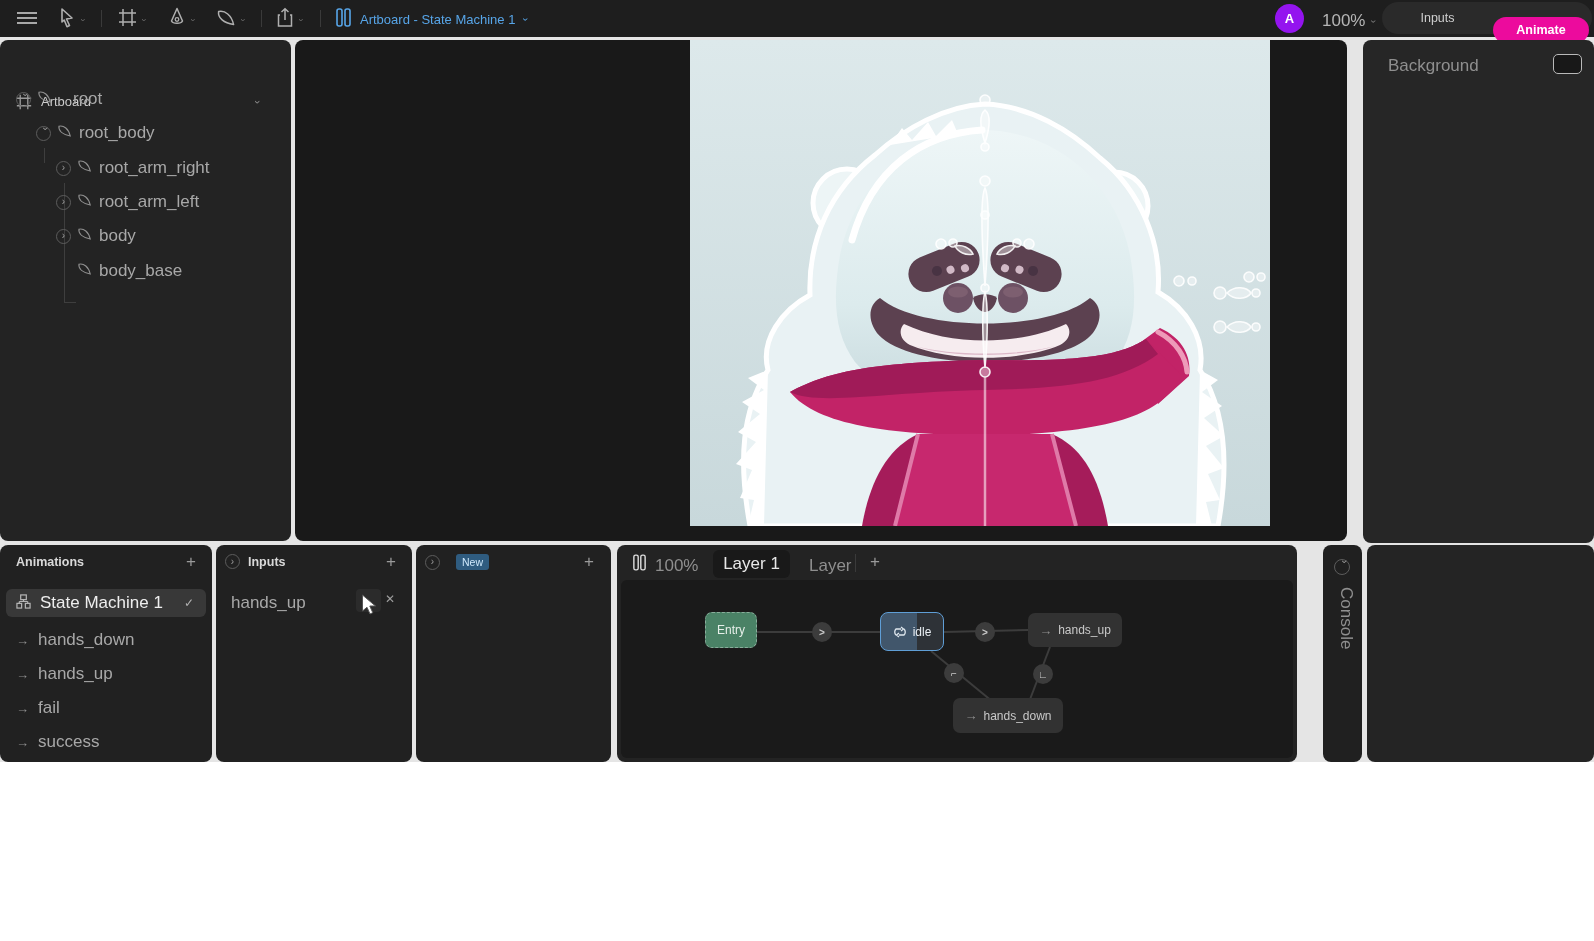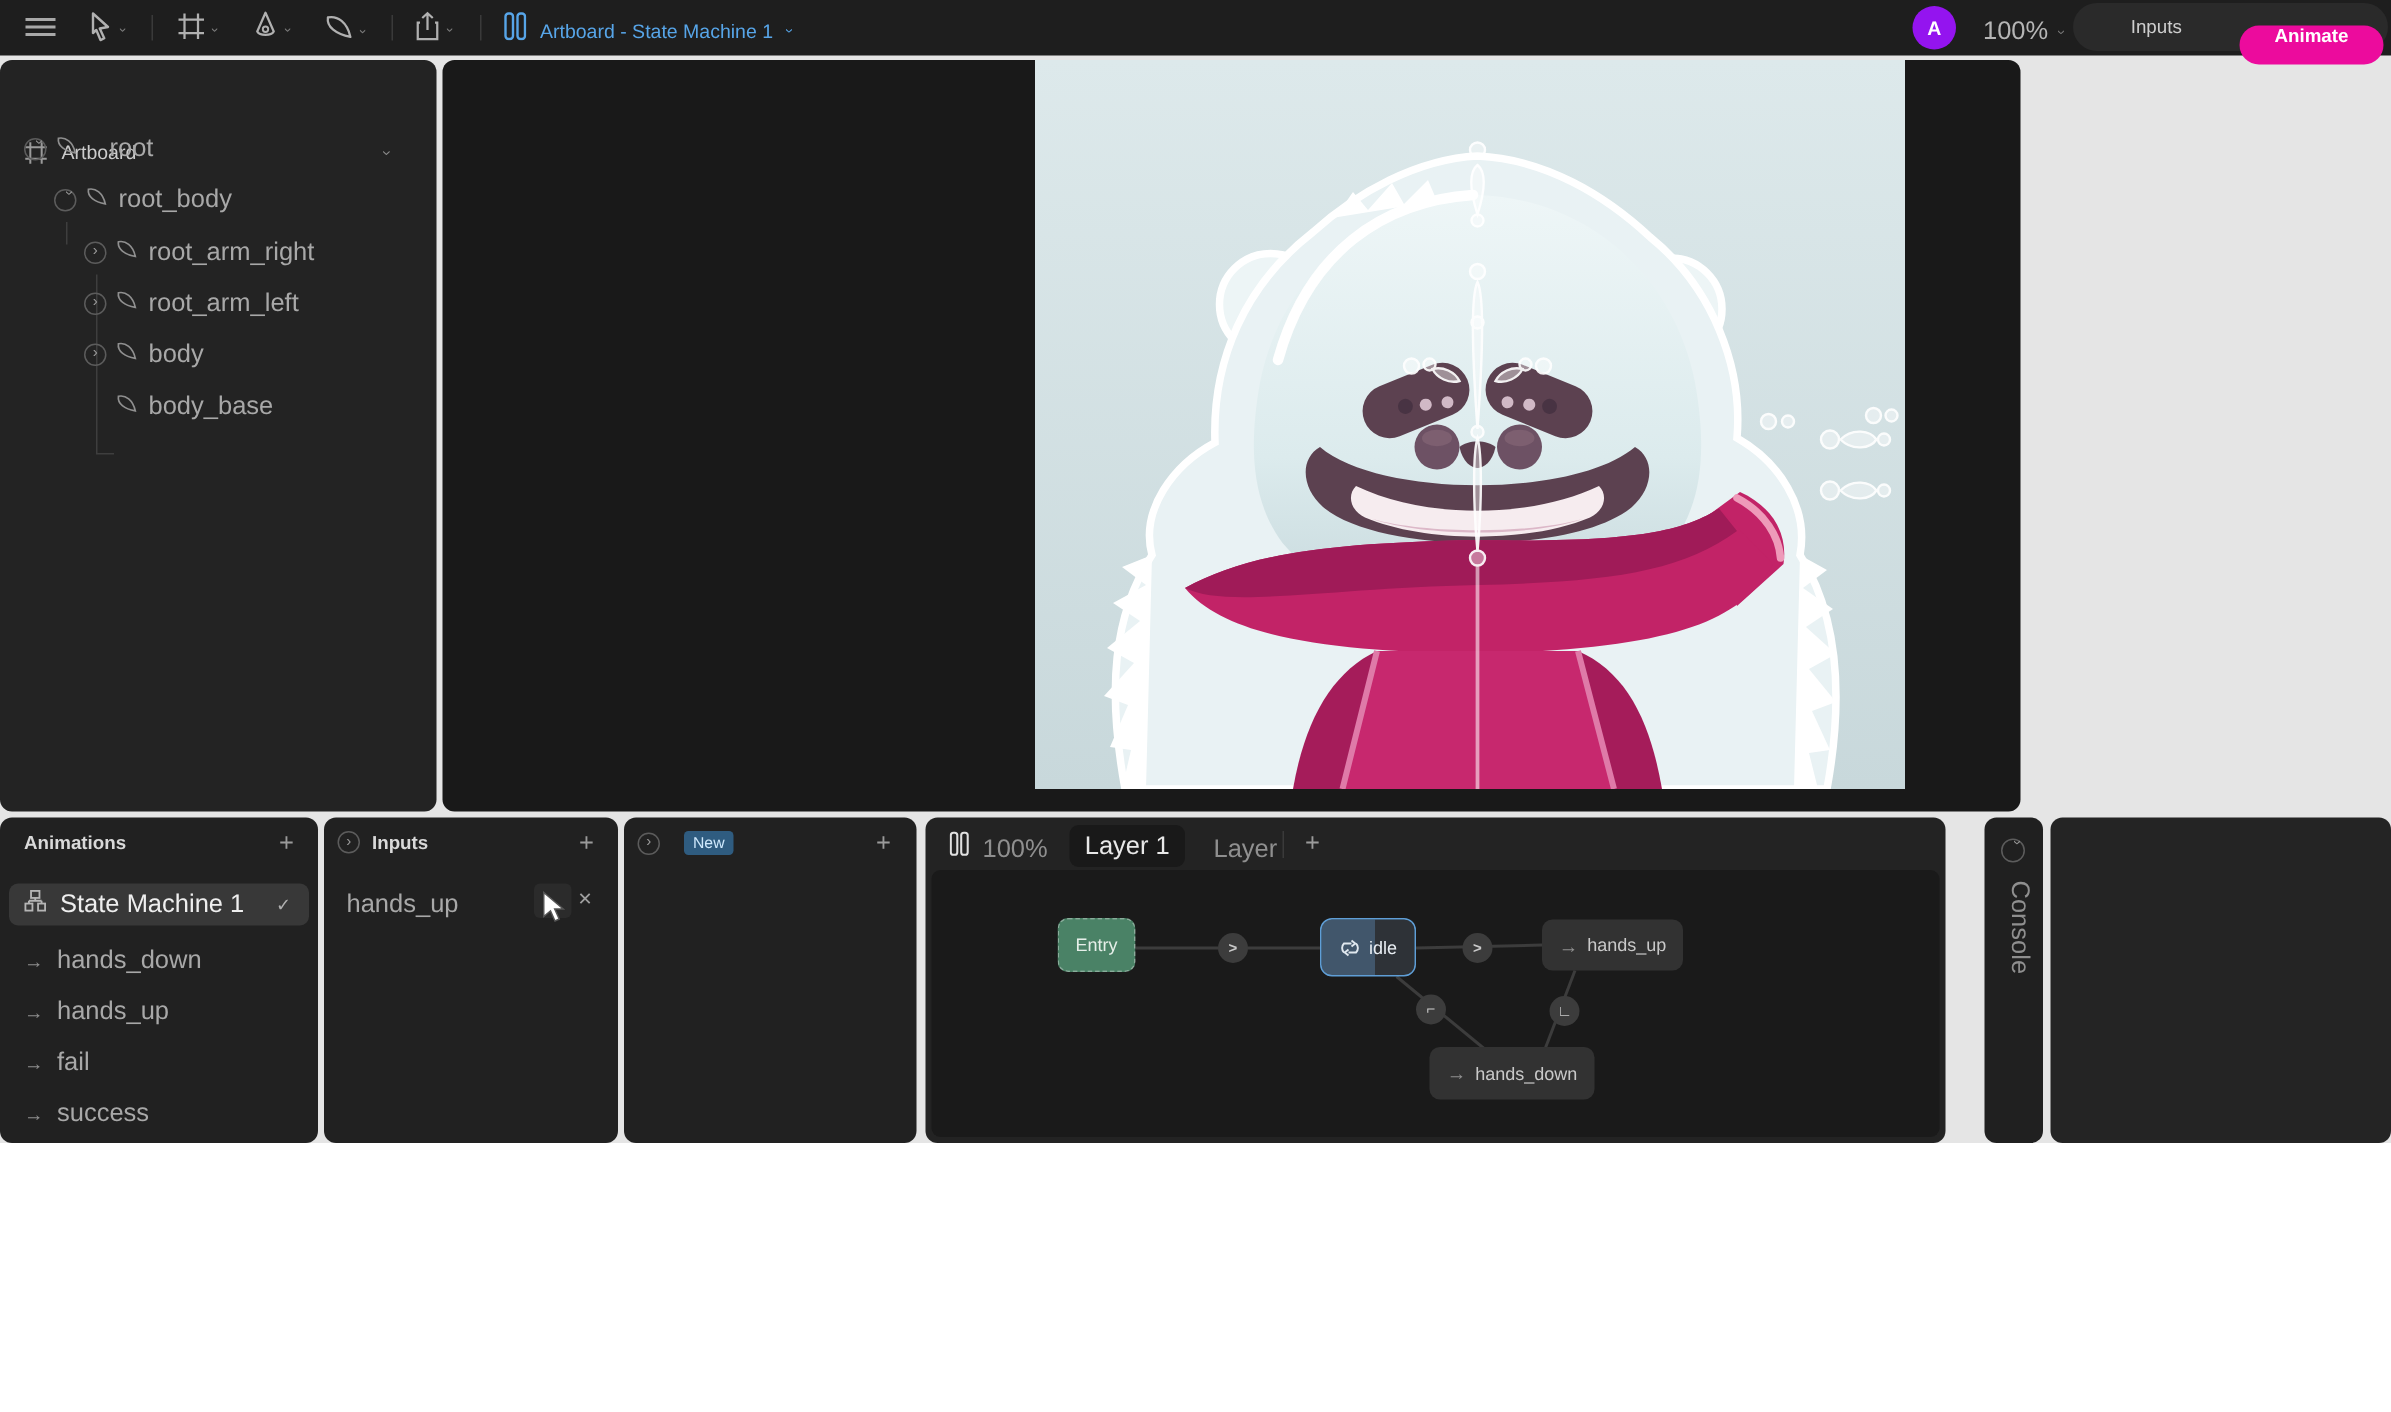--- a/index.html
+++ b/index.html
@@ -104,21 +104,21 @@
       <span>A</span>
     </div>
     <div class="abs" style="left:1322px;top:11px;display:flex;align-items:center;gap:7px;">
       <span class="txt" style="color:#b5b5b5;">100%</span>
       <span class="rot90" style="color:#7a7a7a;font-size:10px;">›</span>
     </div>
     <div class="abs" style="left:1382px;top:2px;width:210px;height:32px;background:#2a2a2a;border-radius:16px;display:flex;align-items:center;">
       <div style="flex:1;text-align:center;color:#cfcfcf;font-size:12.5px;">
         <span>Inputs</span>
       </div>
-      <div style="width:96px;height:26px;margin-right:3px;background:#ec0b9d;border-radius:13px;display:flex;align-items:flex-start;justify-content:center;color:#fff;font-size:12.5px;font-weight:bold;margin-top:24px;">
+      <div style="width:96px;height:26px;margin-right:3px;background:#ec0b9d;border-radius:13px;display:flex;align-items:center;justify-content:center;color:#fff;font-size:12.5px;font-weight:bold;margin-top:24px;">
         <span>Animate</span>
       </div>
     </div>
   </div>
 
   <div class="panel" style="left:0;top:40px;width:291px;height:501px;background:#232323;">
     <div class="abs" style="left:16px;top:54px;display:flex;gap:9px;">
       <span>
         <svg width="16" height="16" viewBox="0 0 19 19">
             <path d="M5,1 V18 M14,1 V18 M1,5 H18 M1,14 H18" stroke="#9a9a9a" stroke-width="1.6" fill="none"></path>
@@ -268,20 +268,24 @@
         <path d="M537,253 C545,245 557,247 561,253 C557,259 545,261 537,253 Z"></path>
         <circle cx="566" cy="253" r="4"></circle>
         <circle cx="530" cy="287" r="6"></circle>
         <path d="M537,287 C545,279 557,281 561,287 C557,293 545,295 537,287 Z"></path>
         <circle cx="566" cy="287" r="4"></circle>
       </g>
       </g>
     </svg>
   </div>
 
+  <div class="panel" style="left:1363px;top:40px;width:231px;height:503px;background:#262626;">
+    <span class="txt dim abs" style="left:25px;top:16px;">Background</span>
+    <div class="abs" style="left:190px;top:14px;width:29px;height:20px;background:#181818;border:1.5px solid #b9b9b9;border-radius:5px;"></div>
+  </div>
 
   <div class="panel" style="left:0;top:545px;width:212px;height:217px;background:#212121;">
     <span class="hdr abs" style="left:16px;top:10px;">Animations</span>
     <span class="plus abs" style="left:186px;top:8px;">+</span>
     <div class="abs" style="left:6px;top:44px;width:200px;height:28px;background:#383838;border-radius:6px;display:flex;align-items:center;">
       <span style="margin-left:10px;">
         <svg width="15" height="15" viewBox="0 0 16 16">
             <rect x="5" y="1" width="6" height="5" fill="none" stroke="#b5b5b5" stroke-width="1.3"></rect>
             <rect x="1" y="10" width="5" height="5" fill="none" stroke="#b5b5b5" stroke-width="1.3"></rect>
             <rect x="10" y="10" width="5" height="5" fill="none" stroke="#b5b5b5" stroke-width="1.3"></rect>

